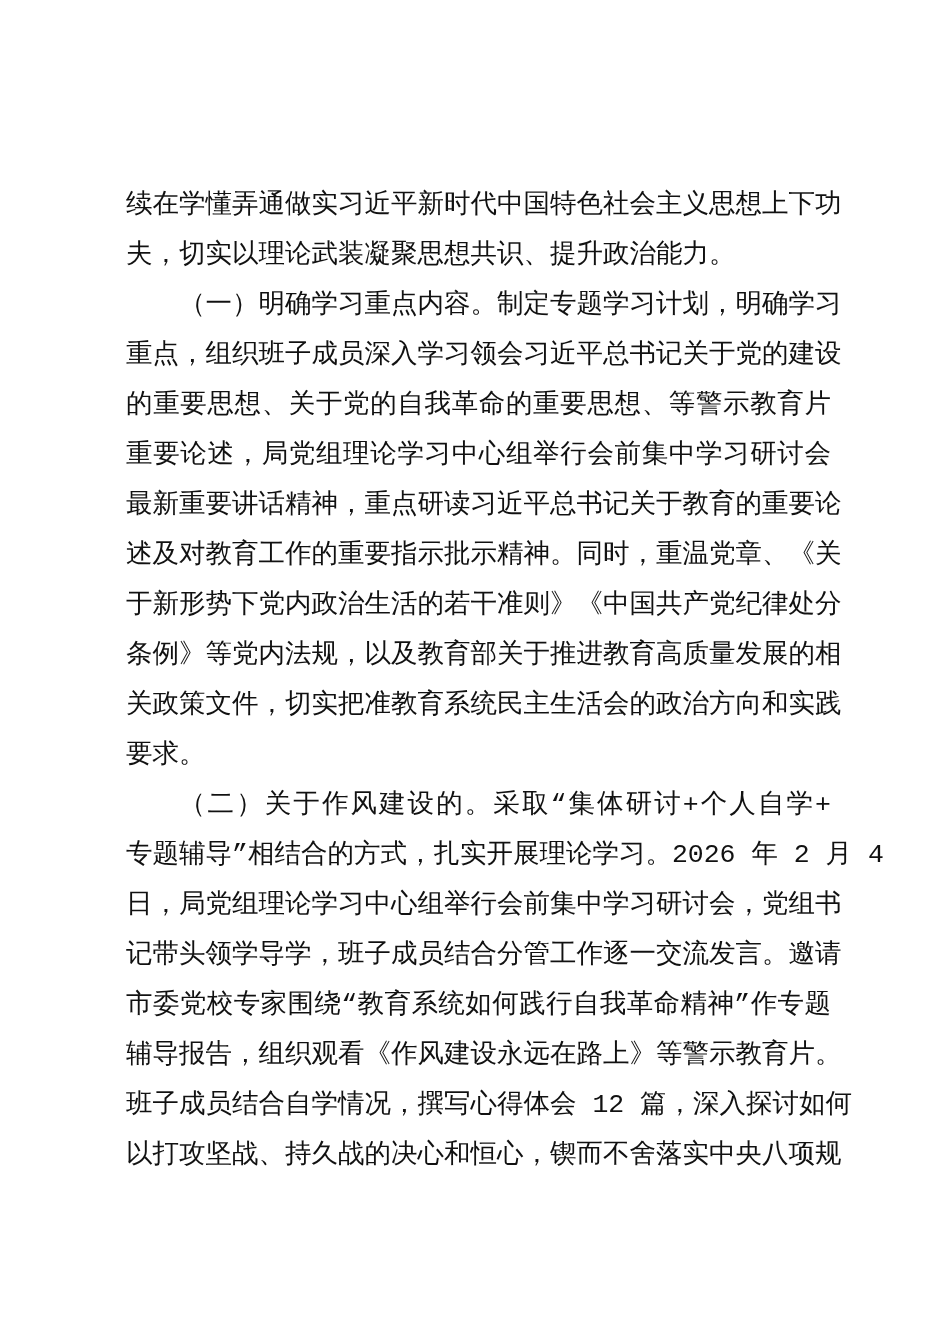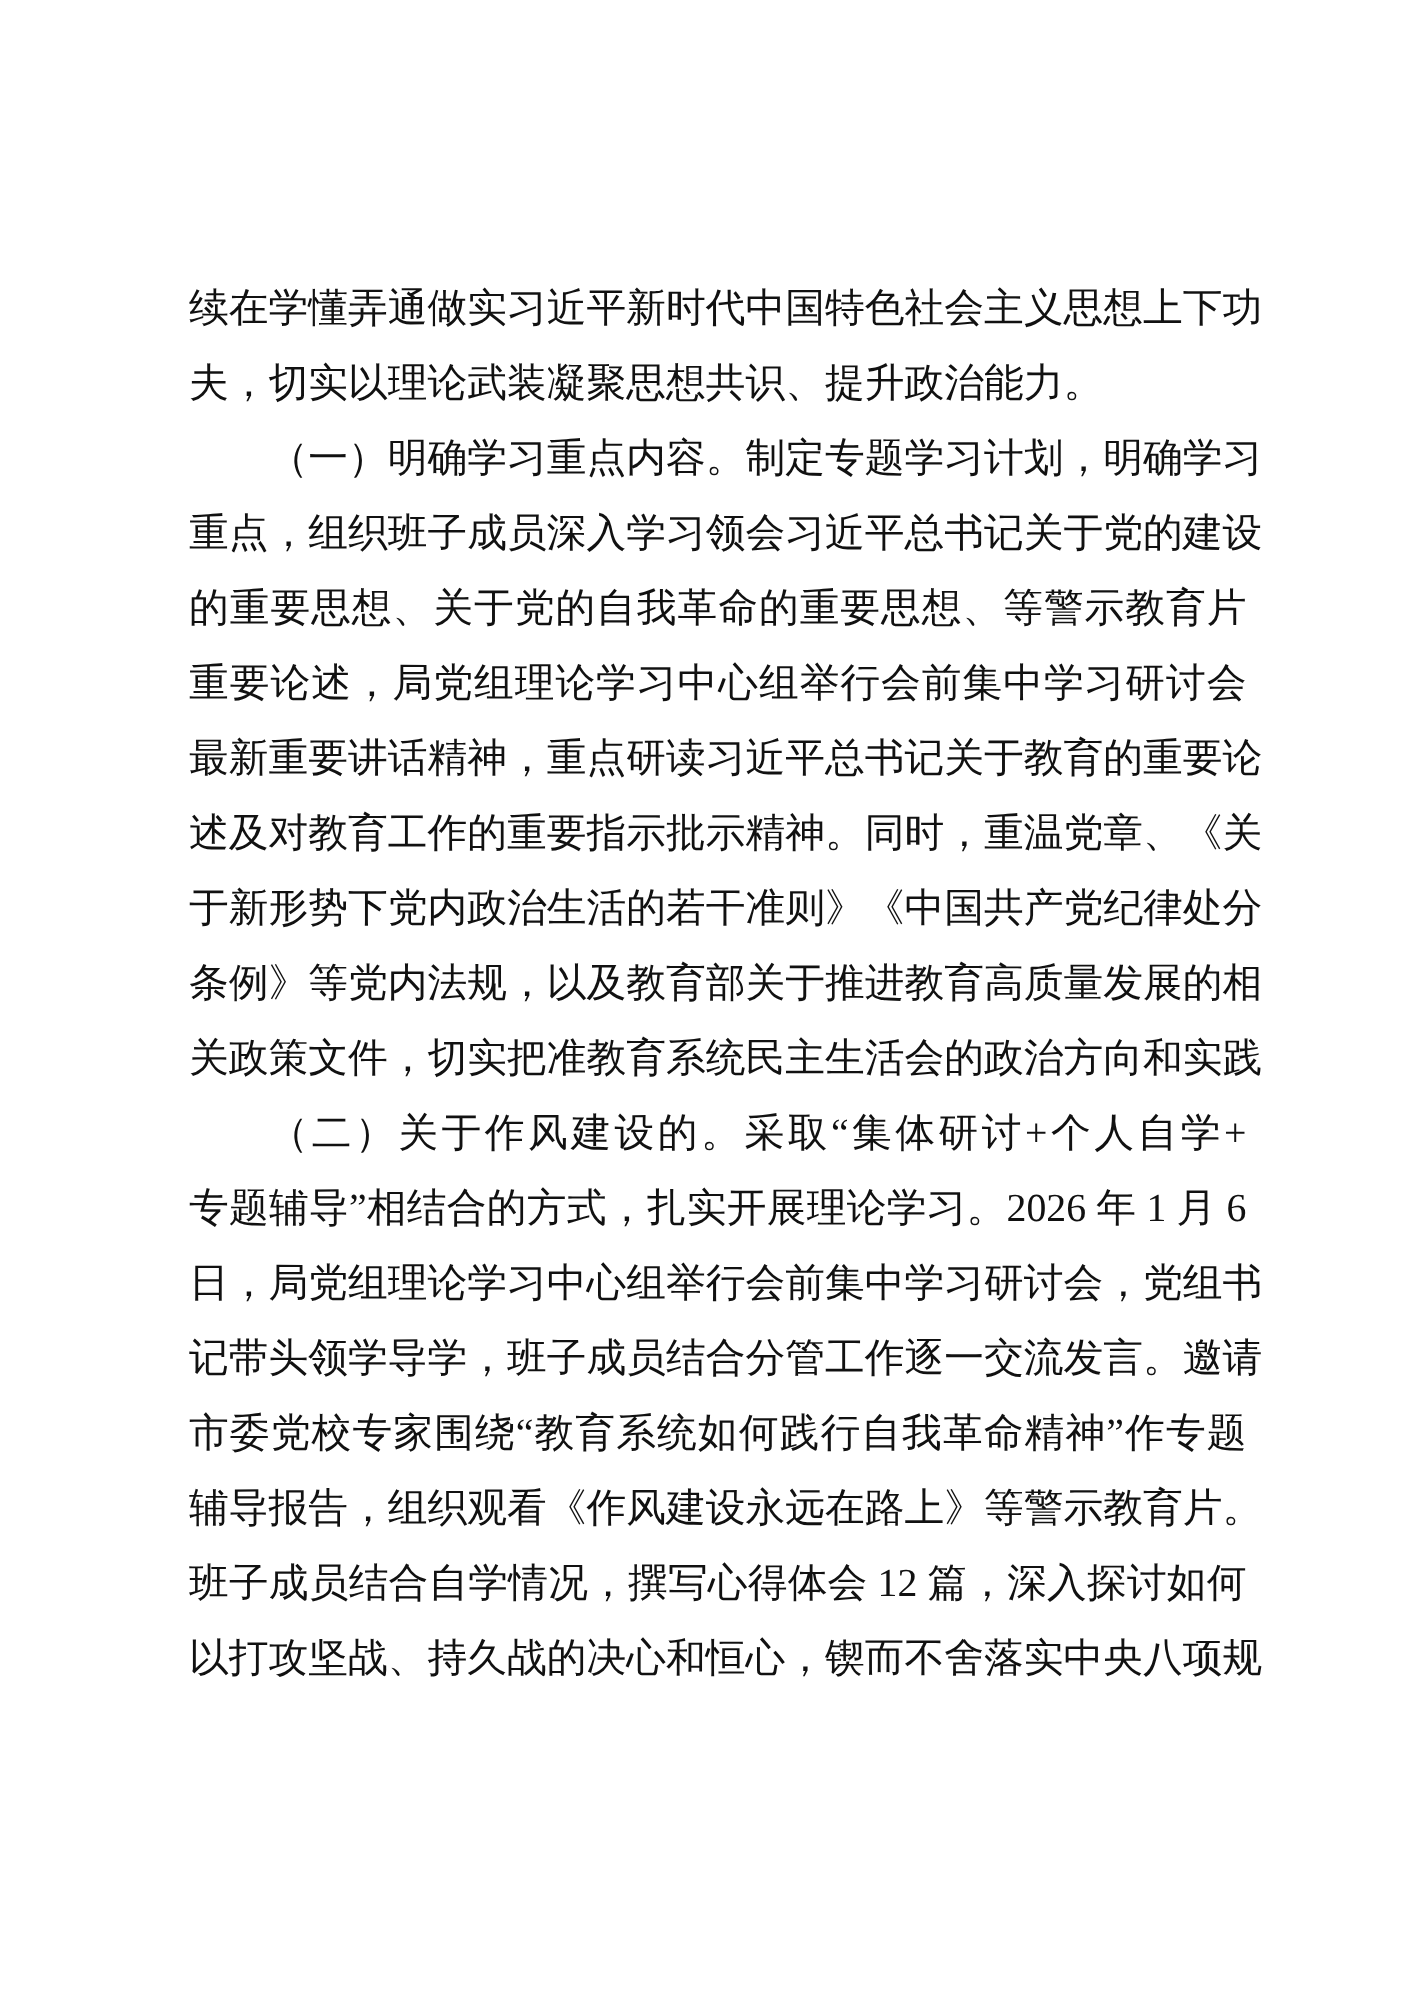--- a/index.html
+++ b/index.html
@@ -19,21 +19,21 @@
       top: 0;
       width: 950px;
       height: 1344px;
       background: #ffffff;
     }
     .text-body {
       position: absolute;
       left: 126px;
       top: 180px;
       width: 705px;
-      font-family: Liberation Serif, serif;
+      font-family: Liberation Mono, monospace;
       font-size: 26.5px;
       color: #111111;
     }
     .line {
       height: 50px;
       line-height: 50px;
       white-space: nowrap;
       text-align: justify;
       text-align-last: justify;
       overflow: visible;
@@ -60,25 +60,26 @@
     <div>
       <div class="line indent">（一）明确学习重点内容。制定专题学习计划，明确学习</div>
       <div class="line">重点，组织班子成员深入学习领会习近平总书记关于党的建设</div>
       <div class="line">的重要思想、关于党的自我革命的重要思想、等警示教育片</div>
       <div class="line">重要论述，局党组理论学习中心组举行会前集中学习研讨会</div>
       <div class="line">最新重要讲话精神，重点研读习近平总书记关于教育的重要论</div>
       <div class="line">述及对教育工作的重要指示批示精神。同时，重温党章、《关</div>
       <div class="line">于新形势下党内政治生活的若干准则》《中国共产党纪律处分</div>
       <div class="line">条例》等党内法规，以及教育部关于推进教育高质量发展的相</div>
       <div class="line">关政策文件，切实把准教育系统民主生活会的政治方向和实践</div>
+      <div class="line last">要求。</div>
     </div>
 
     <div>
       <div class="line indent">（二）关于作风建设的。采取“集体研讨+个人自学+</div>
-      <div class="line">专题辅导”相结合的方式，扎实开展理论学习。2026 年 1 月 6</div>
+      <div class="line">专题辅导”相结合的方式，扎实开展理论学习。2026 年 2 月 4</div>
       <div class="line">日，局党组理论学习中心组举行会前集中学习研讨会，党组书</div>
       <div class="line">记带头领学导学，班子成员结合分管工作逐一交流发言。邀请</div>
       <div class="line">市委党校专家围绕“教育系统如何践行自我革命精神”作专题</div>
       <div class="line">辅导报告，组织观看《作风建设永远在路上》等警示教育片。</div>
       <div class="line">班子成员结合自学情况，撰写心得体会 12 篇，深入探讨如何</div>
       <div class="line">以打攻坚战、持久战的决心和恒心，锲而不舍落实中央八项规</div>
     </div>
 
   </div>
 </div>

